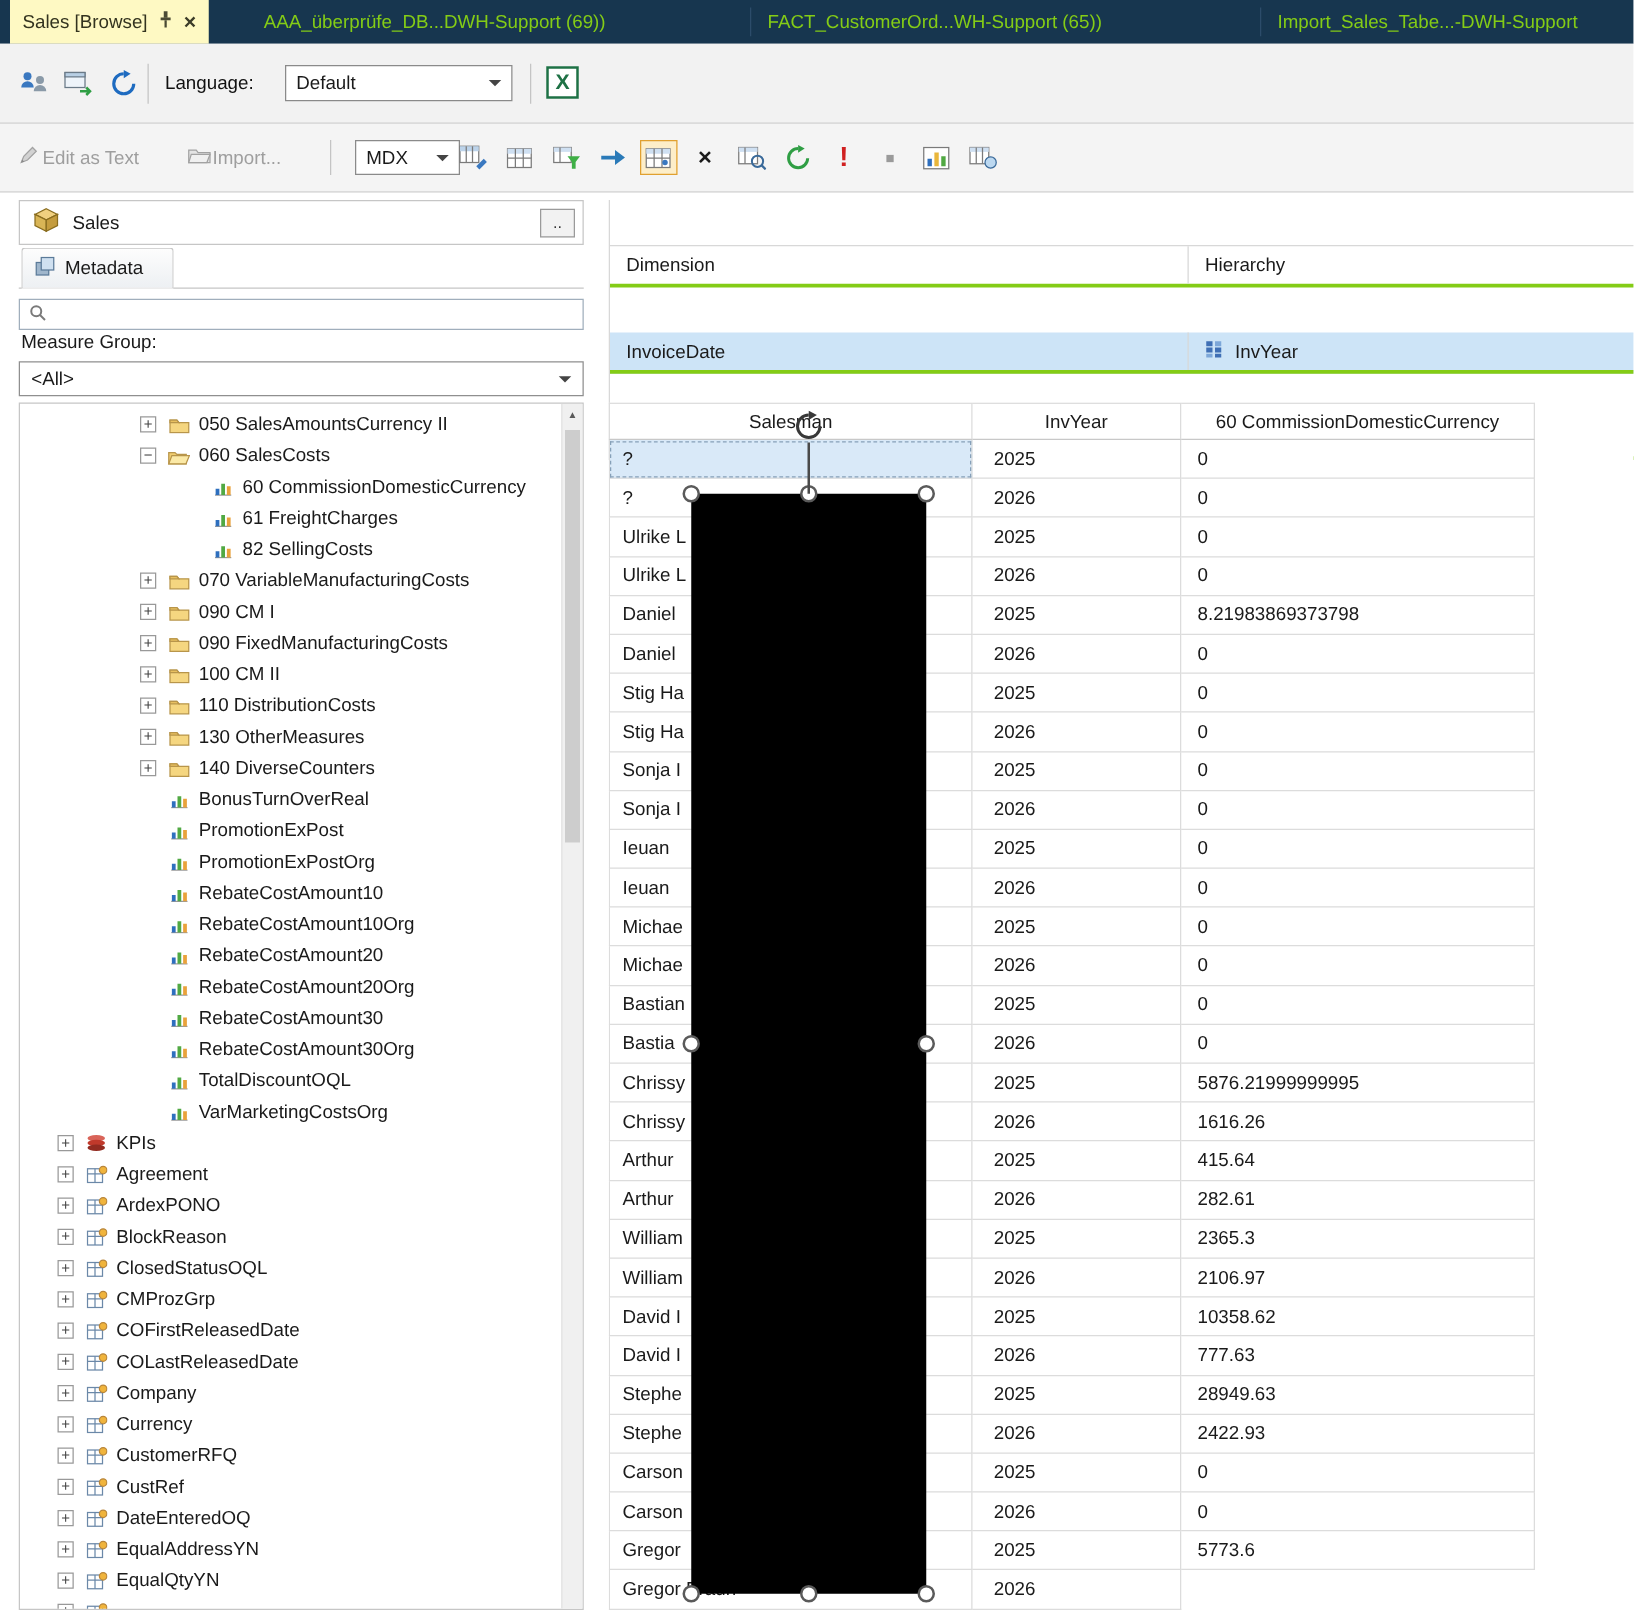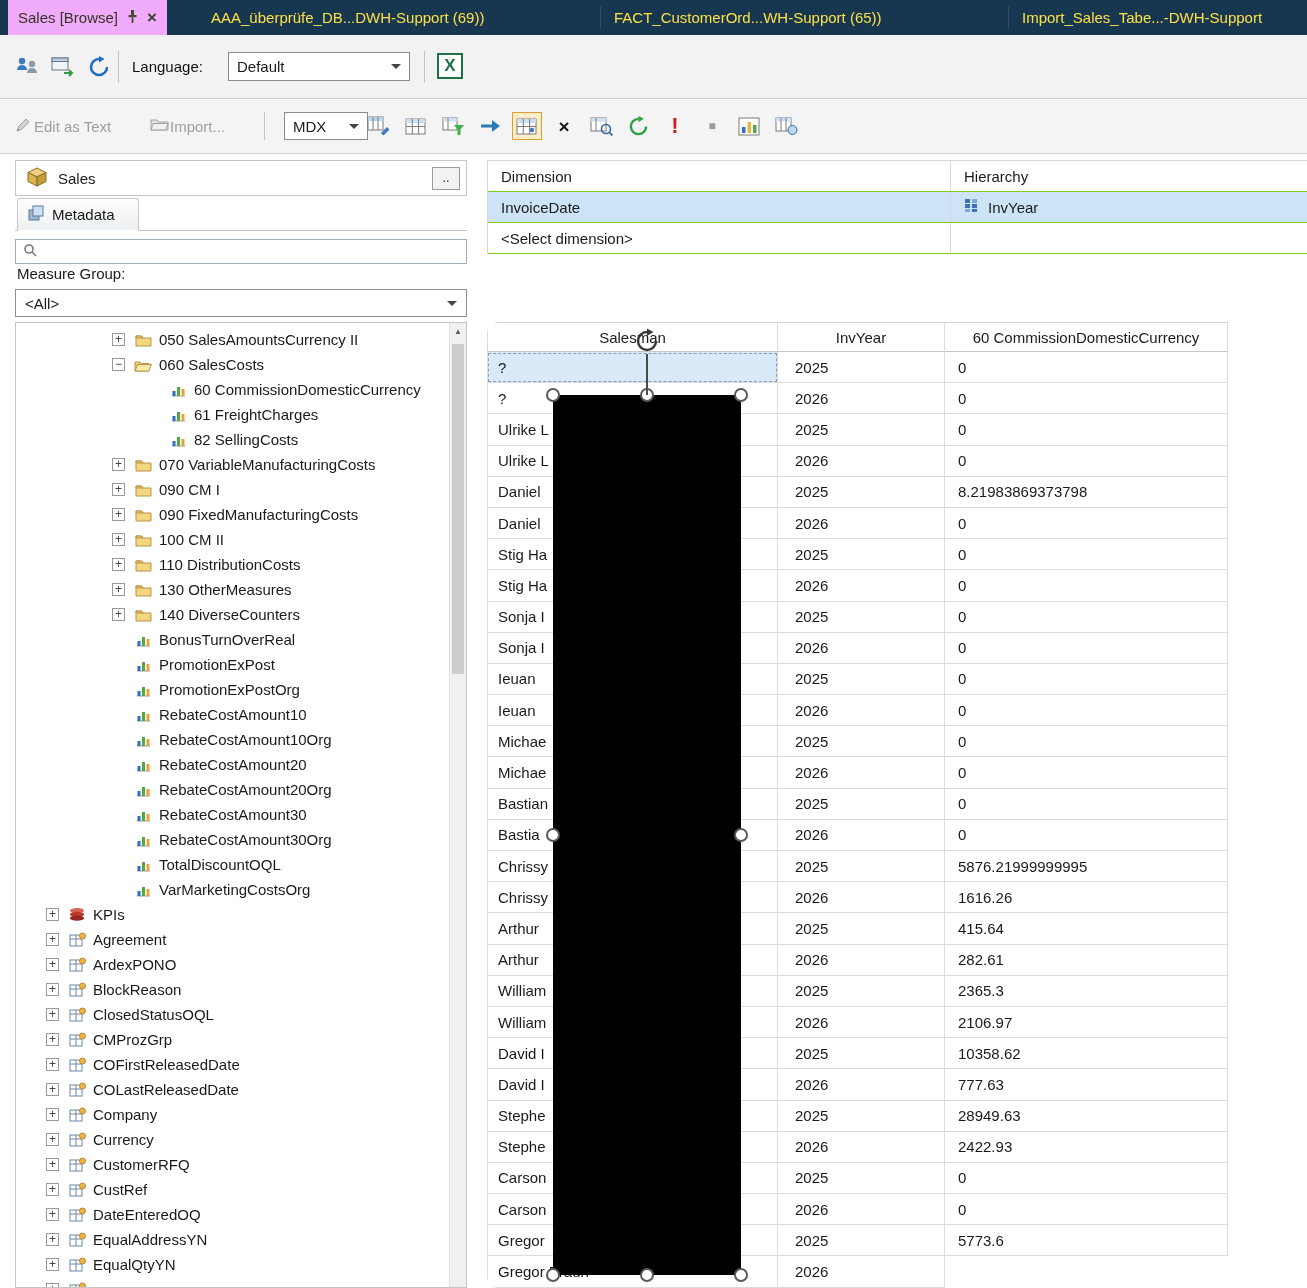--- a/index.html
+++ b/index.html
@@ -1,22 +1,22 @@
 <!DOCTYPE html>
 <html><head>
 <meta charset="utf-8">
 <style>
   html,body{margin:0;padding:0;background:#fff;}
   #root{position:relative;width:1307px;height:1288px;background:#fff;overflow:hidden;
         font-family:"Liberation Sans","DejaVu Sans",sans-serif;font-size:15px;color:#1a1a1a;}
   
   .tabbar{position:absolute;left:0;top:0;width:1307px;height:35px;background:#17364f;}
   .tab{position:absolute;top:0;height:35px;display:flex;align-items:center;white-space:nowrap;cursor:default;}
-  .tab.active{left:8px;background:#f0abfc;color:#33331f;padding:0 10px;gap:8px;align-items:center;}
-  .tab.inactive{color:#fde047;padding:0 6px;}
+  .tab.active{left:8px;background:#fef9c3;color:#33331f;padding:0 10px;gap:8px;align-items:center;}
+  .tab.inactive{color:#84cc16;padding:0 6px;}
   .close-icon{font-weight:bold;font-size:17px;color:#3c3c28;line-height:1;}
   .tab-sep{position:absolute;top:6px;height:23px;width:1px;background:#2c4c6a;}
   
   .toolbar-a{position:absolute;left:0;top:35px;width:1307px;height:63px;background:#f2f2f2;border-bottom:1px solid #e3e3e3;}
   .tbtn{position:absolute;top:17px;width:30px;height:30px;display:flex;align-items:center;justify-content:center;}
   .vsep{position:absolute;top:16px;height:32px;width:1px;background:#c4c4c4;}
   .lang-label{position:absolute;left:132px;top:0;height:63px;display:flex;align-items:center;color:#111;}
   .dropdown{position:absolute;background:#fff;border:1px solid #8a8a8a;display:flex;align-items:center;
             padding:0 8px;box-sizing:border-box;}
   .lang-dd{left:228px;top:17px;width:182px;height:29px;}
@@ -58,27 +58,27 @@
   .ind-1{padding-left:30px;} .ind-2{padding-left:96px;} .ind-3{padding-left:152px;}
   .expander{width:13px;height:13px;border:1px solid #999;background:#fff;font-size:12px;line-height:10px;
             text-align:center;color:#444;margin-right:8px;box-sizing:border-box;flex:none;}
   .expander.empty{border:none;background:transparent;}
   .ticon{width:20px;height:16px;margin-right:6px;flex:none;display:flex;align-items:center;justify-content:center;}
   .tree-scroll{position:absolute;right:0;top:0;width:17px;height:100%;background:#f0f0f0;border-left:1px solid #e2e2e2;box-sizing:border-box;}
   .scroll-up{height:17px;display:flex;align-items:center;justify-content:center;color:#5a5a5a;font-size:8px;}
   .scroll-thumb{position:absolute;left:2px;right:2px;top:21px;height:330px;background:#cdcdcd;}
   
   .filter-grid{position:absolute;left:487px;top:160px;width:820px;border-left:1px solid #d8d8d8;box-sizing:border-box;}
-  .f-row{display:flex;height:30px;border-bottom:1px solid #84cc16;background:#fff;}
+  .f-row{display:flex;height:30px;border-bottom:3px solid #84cc16;background:#fff;margin-top:36px;}
   .f-row.header{border-top:1px solid #d8d8d8;}
   .f-row.sel{background:#cde4f7;}
   .f-c1{width:463px;display:flex;align-items:center;padding-left:13px;border-right:1px solid #d8d8d8;box-sizing:border-box;}
   .f-c2{flex:1;display:flex;align-items:center;padding-left:13px;gap:9px;}
   
-  .data-grid{position:absolute;left:487px;top:322px;width:820px;height:966px;overflow:hidden;border-radius:11px;}
+  .data-grid{position:absolute;left:487px;top:322px;width:820px;height:966px;overflow:hidden;}
   .g-row{display:flex;height:31.2px;background:#fff;}
   .g-row.header{height:30px;}
   .gc{box-sizing:border-box;border-right:1px solid #dcdcdc;border-bottom:1px solid #dcdcdc;
       display:flex;align-items:center;overflow:hidden;white-space:nowrap;}
   .gc1{width:291px;padding-left:10px;border-left:1px solid #dcdcdc;}
   .gc2{width:167px;padding-left:17px;}
   .gc3{width:283px;padding-left:13px;}
   .g-row.header .gc{justify-content:center;padding-left:0;border-top:1px solid #d4d4d4;border-bottom:1px solid #c8c8c8;}
   .g-row.selected .gc1{background:#d9e9f8;outline:1px dashed #86a0b8;outline-offset:-2px;}
   

